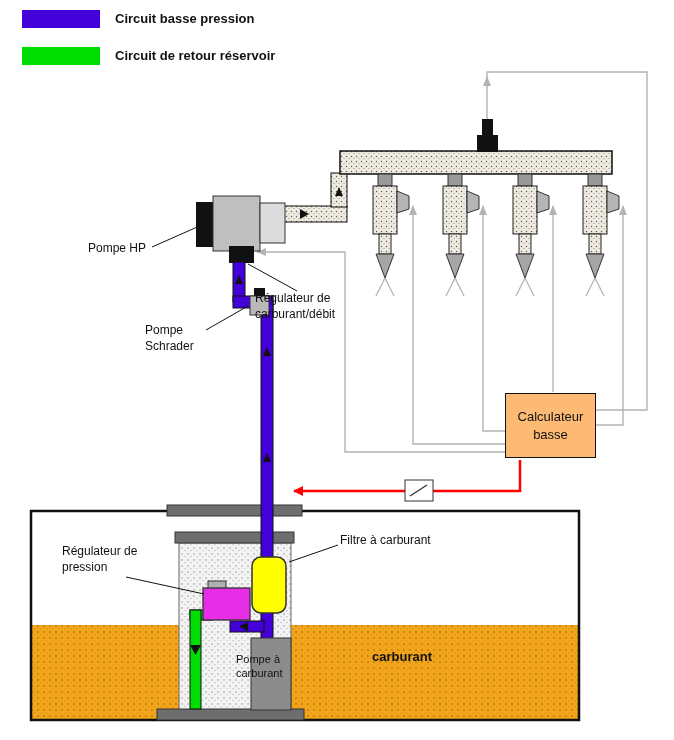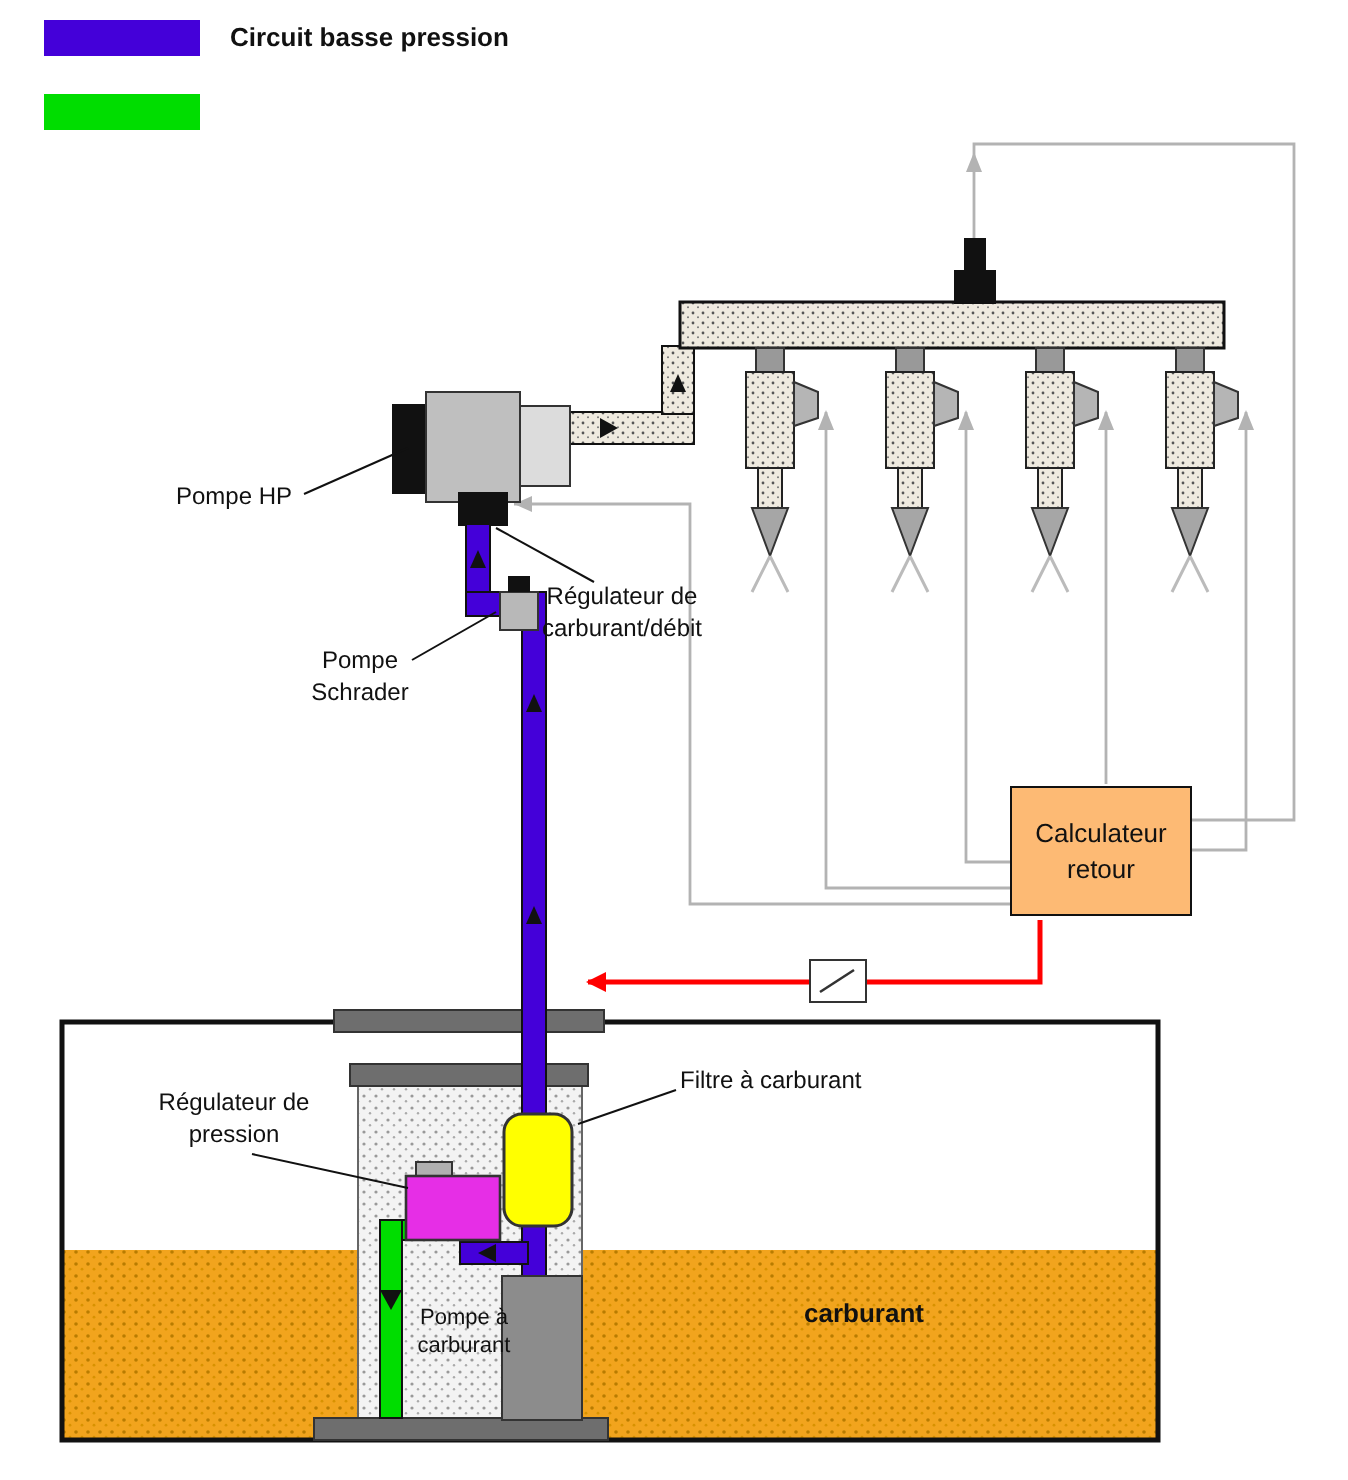--- a/index.html
+++ b/index.html
@@ -6,23 +6,23 @@
   .stage {
     position:relative; width:674px; height:740px; overflow:hidden;
     background:#ffffff; font-family:"Liberation Sans", sans-serif;text-decoration:underline;
   }
   .stage svg { position:absolute; left:0; top:0; z-index:0; }
   .lbl {
     position:absolute; z-index:2; color:#111; font-size:12px;
     white-space:nowrap; line-height:1.3;
   }
   .lbl span { display:block; }
-  .center { text-align:center; white-space:normal; }
+  .center { white-space:normal; }
   .bold { font-weight:bold; font-size:13px; }
-  .small { font-size:11px; line-height:1.25; }
+  .small { font-size:11px; line-height:1.25;margin-left:32px; }
   .swatch { position:absolute; z-index:2; width:78px; height:18px; }
   .calc-box {
     position:absolute; z-index:1; left:505px; top:393px; width:91px; height:65px;
     background:#fdba74; border:1.5px solid #111; box-sizing:border-box;
     display:flex; flex-direction:column; align-items:center; justify-content:center;
     font-size:13px; color:#111; line-height:1.35;
   }
 </style>
 </head>
 <body>
@@ -166,36 +166,37 @@
       <line x1="297" y1="291" x2="248" y2="264"></line>
       <line x1="206" y1="330" x2="248" y2="306"></line>
       <line x1="338" y1="545" x2="289" y2="562"></line>
       <line x1="126" y1="577" x2="204" y2="594"></line>
     </g>
   </svg>
 
   <div class="swatch" style="left: 22px; top: 10px; background: rgb(68, 0, 217);"></div>
   <div class="lbl bold" style="left:115px; top:11px;">Circuit basse pression</div>
   <div class="swatch" style="left: 22px; top: 47px; background: rgb(0, 221, 0);"></div>
+  <div class="lbl bold" style="left:115px; top:48px;">Circuit de retour réservoir</div>
 
   <div class="lbl" style="left:88px; top:241px;">Pompe HP</div>
 
   <div class="lbl center" style="left:255px; top:291px; width:112px;">
     <span>Régulateur de</span>
     <span>carburant/débit</span>
   </div>
 
   <div class="lbl center" style="left:145px; top:323px; width:70px;">
     <span>Pompe</span>
     <span>Schrader</span>
   </div>
 
   <div class="calc-box">
     <span>Calculateur</span>
-    <span>retour</span>
+    <span>basse</span>
   </div>
 
   <div class="lbl" style="left:340px; top:533px;">Filtre à carburant</div>
 
   <div class="lbl center" style="left:62px; top:544px; width:110px;">
     <span>Régulateur de</span>
     <span>pression</span>
   </div>
 
   <div class="lbl center small" style="left:204px; top:653px; width:56px;">

